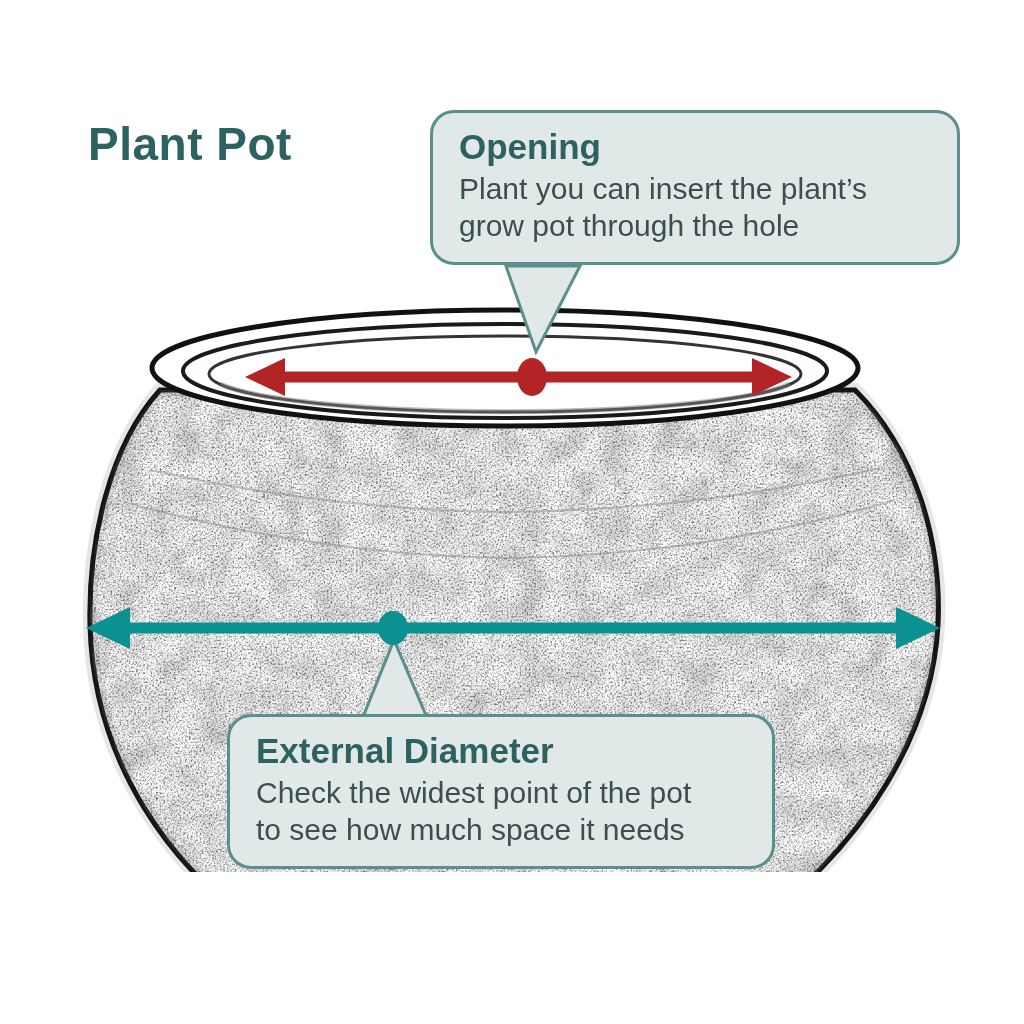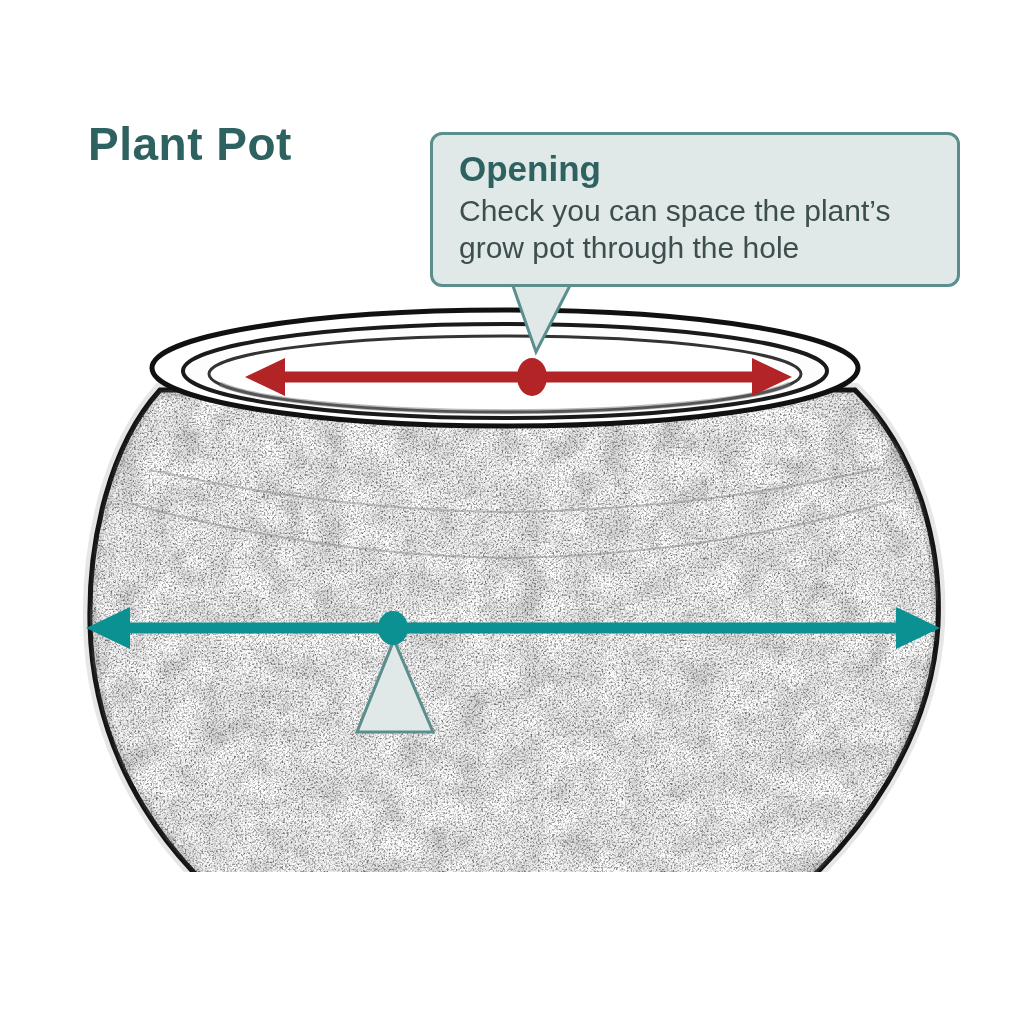--- a/index.html
+++ b/index.html
@@ -13,25 +13,24 @@
   .pot-svg{position:absolute;left:0;top:0;width:1024px;height:1024px;}
   .page-title{
     position:absolute;left:88px;top:116px;
     font-size:46px;font-weight:bold;line-height:1.22;
     color:#2e6261;letter-spacing:0.5px;
   }
   .callout{
     position:absolute;
     background:#e1e9e8;
     border:3px solid #5a8f8d;
-    border-radius:12px;
+    border-radius:24px;
     padding:14px 44px 18px 26px;
     box-sizing:border-box;
     color:#3f4f4f;
-    margin-top:22px;
   }
   .callout .callout-title{
     font-size:35px;font-weight:bold;color:#2e6261;margin-bottom:4px;
   }
   .callout .callout-body{
     font-size:30px;line-height:1.22;color:#3d4e4e;
   }
   .callout.opening{left:430px;top:110px;width:530px;}
   .callout.external{left:227px;top:714px;width:548px;}
   .tail{fill:#e1e9e8;stroke:#5a8f8d;stroke-width:3;}
@@ -91,19 +90,26 @@
     <ellipse cx="393" cy="628" rx="15" ry="17" fill="#0b9192"></ellipse>
   </svg>
 
   <div class="page-title">
     <div>Plant Pot</div>
   </div>
 
   <div class="callout opening">
     <div class="callout-title">Opening</div>
     <div class="callout-body">
-      <div>Check you can space the plant’s</div>
+      <div>Plant you can insert the plant’s</div>
       <div>grow pot through the hole</div>
     </div>
   </div>
 
+  <div class="callout external">
+    <div class="callout-title">External Diameter</div>
+    <div class="callout-body">
+      <div>Check the widest point of the pot</div>
+      <div>to see how much space it needs</div>
+    </div>
+  </div>
 
 </div>
 
 </body></html>

